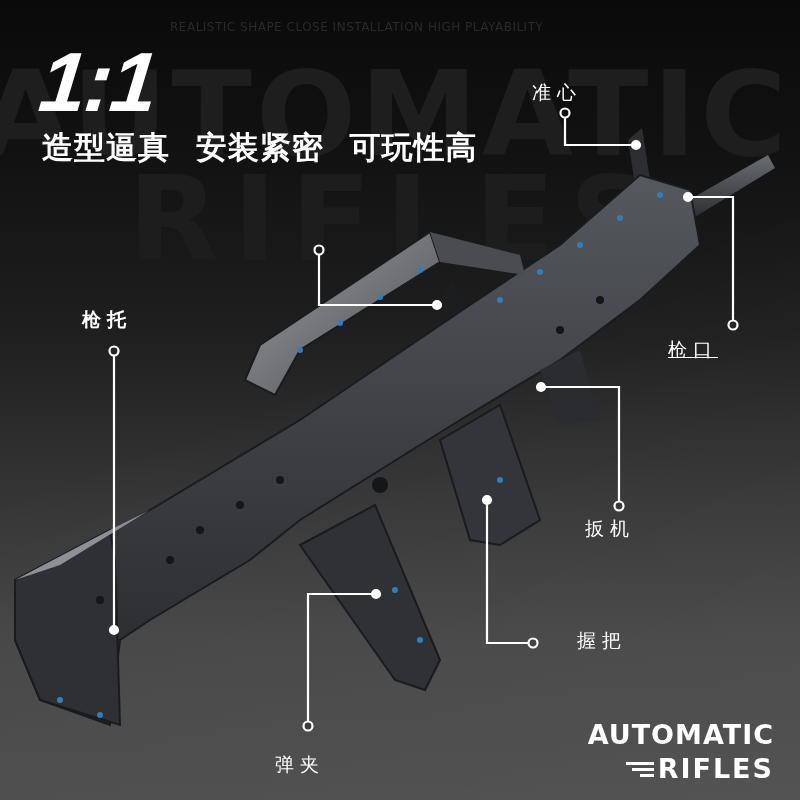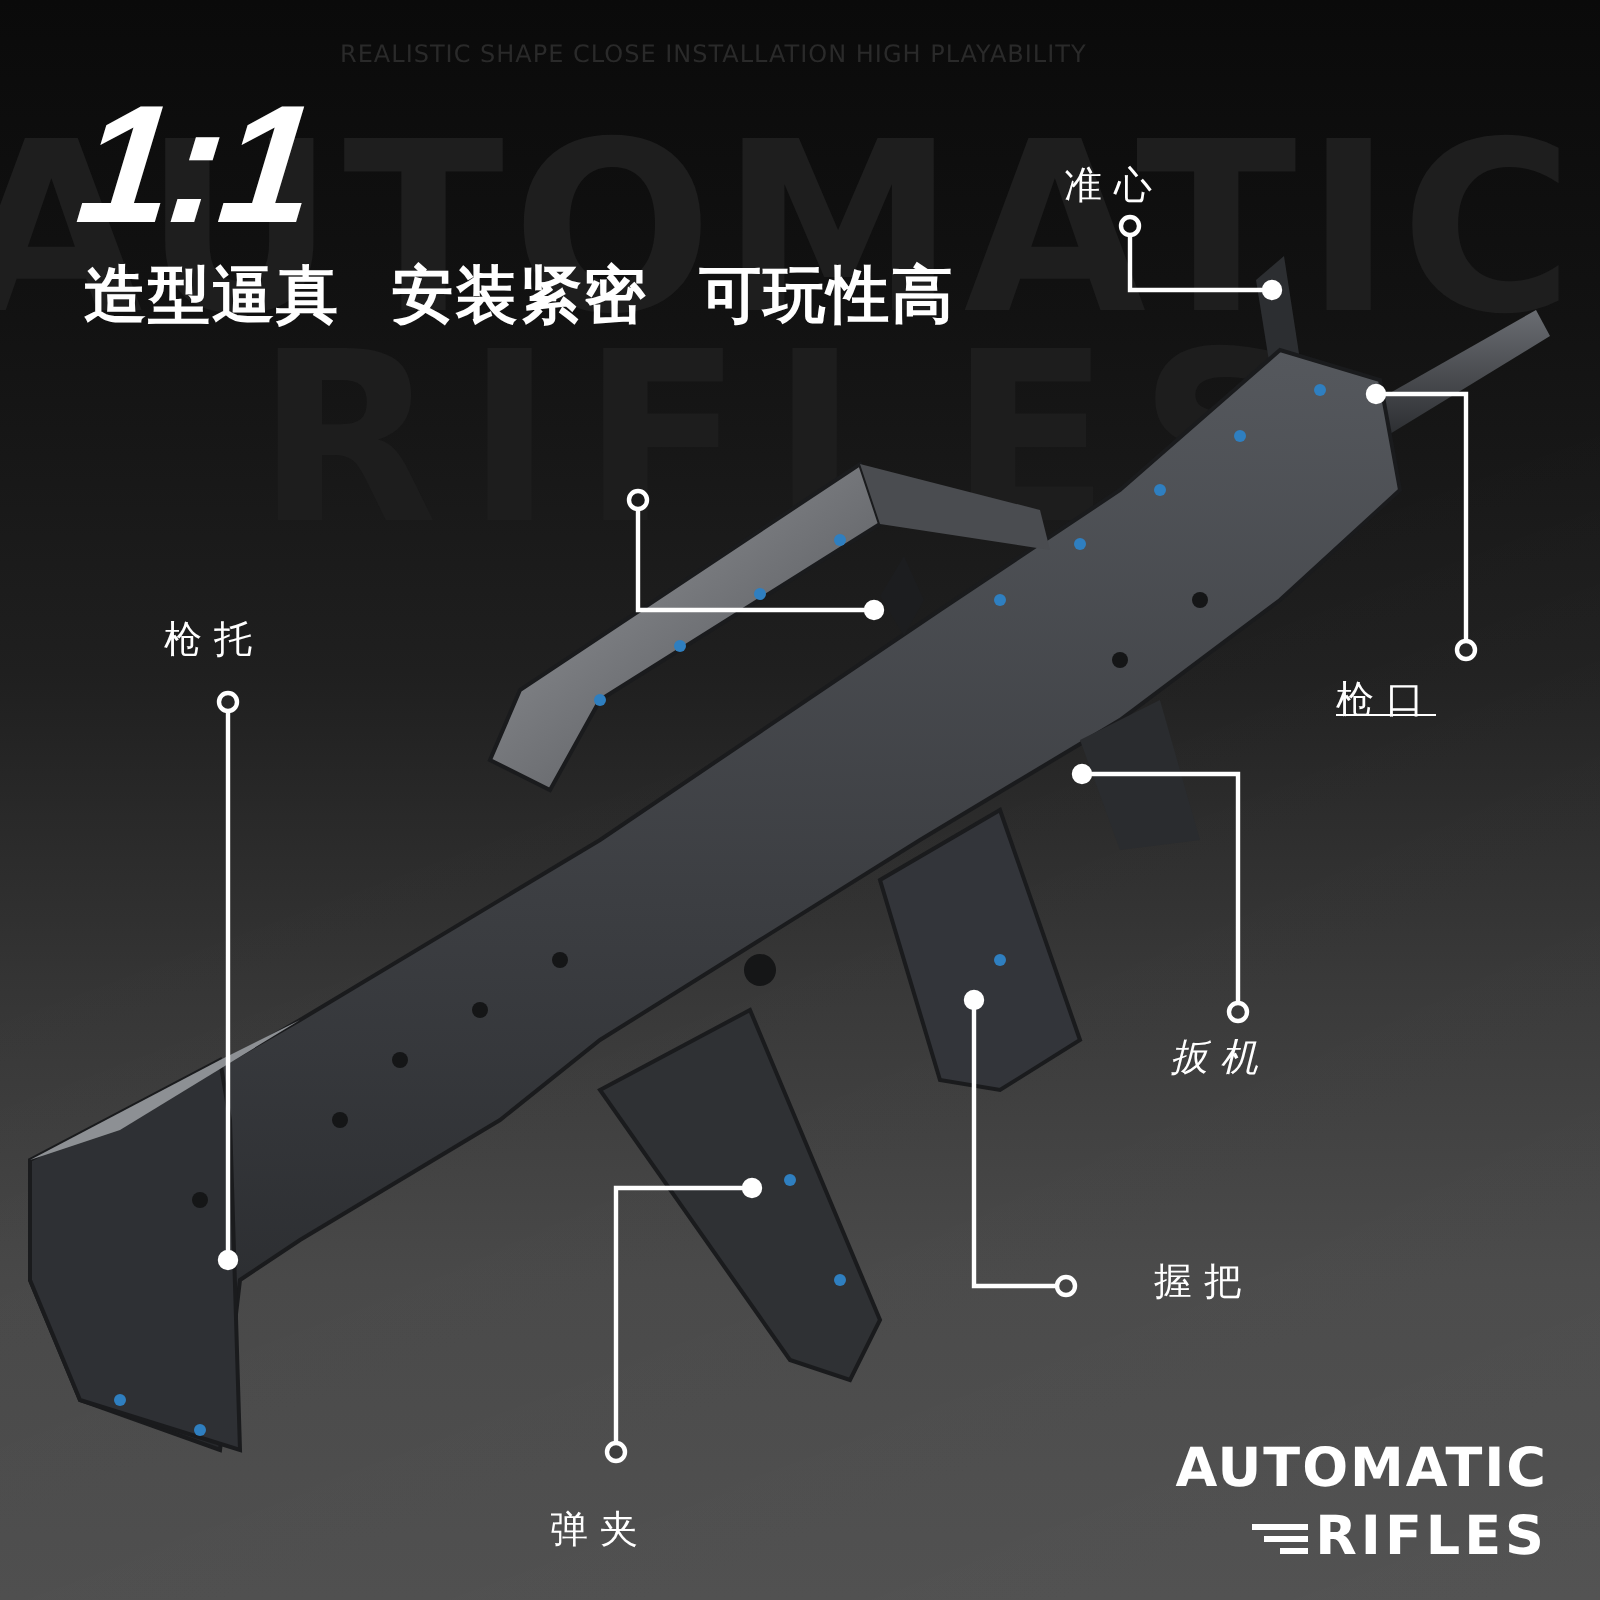--- a/index.html
+++ b/index.html
@@ -162,23 +162,23 @@
       <circle cx="487" cy="500" r="4" fill="#fff"></circle>
       <circle cx="533" cy="643" r="4.5" fill="#444"></circle>
 
       <polyline points="376,594 308,594 308,723"></polyline>
       <circle cx="376" cy="594" r="4" fill="#fff"></circle>
       <circle cx="308" cy="726" r="4.5" fill="#3e3e3e"></circle>
     </g>
   </svg>
 
   <div class="callout-label" style="left:532px; top:80px;">准心</div>
-  <div class="callout-label" style="left:82px; top:307px;">枪托</div>
+  <div class="callout-label" style="left:82px; top:307px;font-weight:bold;">枪托</div>
   <div class="callout-label" style="left:668px; top:337px;text-decoration:underline;">枪口</div>
-  <div class="callout-label" style="left:585px; top:516px;font-style:italic;">扳机</div>
+  <div class="callout-label" style="left:585px; top:516px;">扳机</div>
   <div class="callout-label" style="left:577px; top:628px;">握把</div>
   <div class="callout-label" style="left:275px; top:752px;">弹夹</div>
 
   <div id="brand">
     <div id="brand-line1">AUTOMATIC</div>
     <div id="brand-line2">
       <span id="speed-lines">
         <i style="top:3px; width:28px;"></i>
         <i style="top:9px; width:22px;"></i>
         <i style="top:15px; width:14px;"></i>

